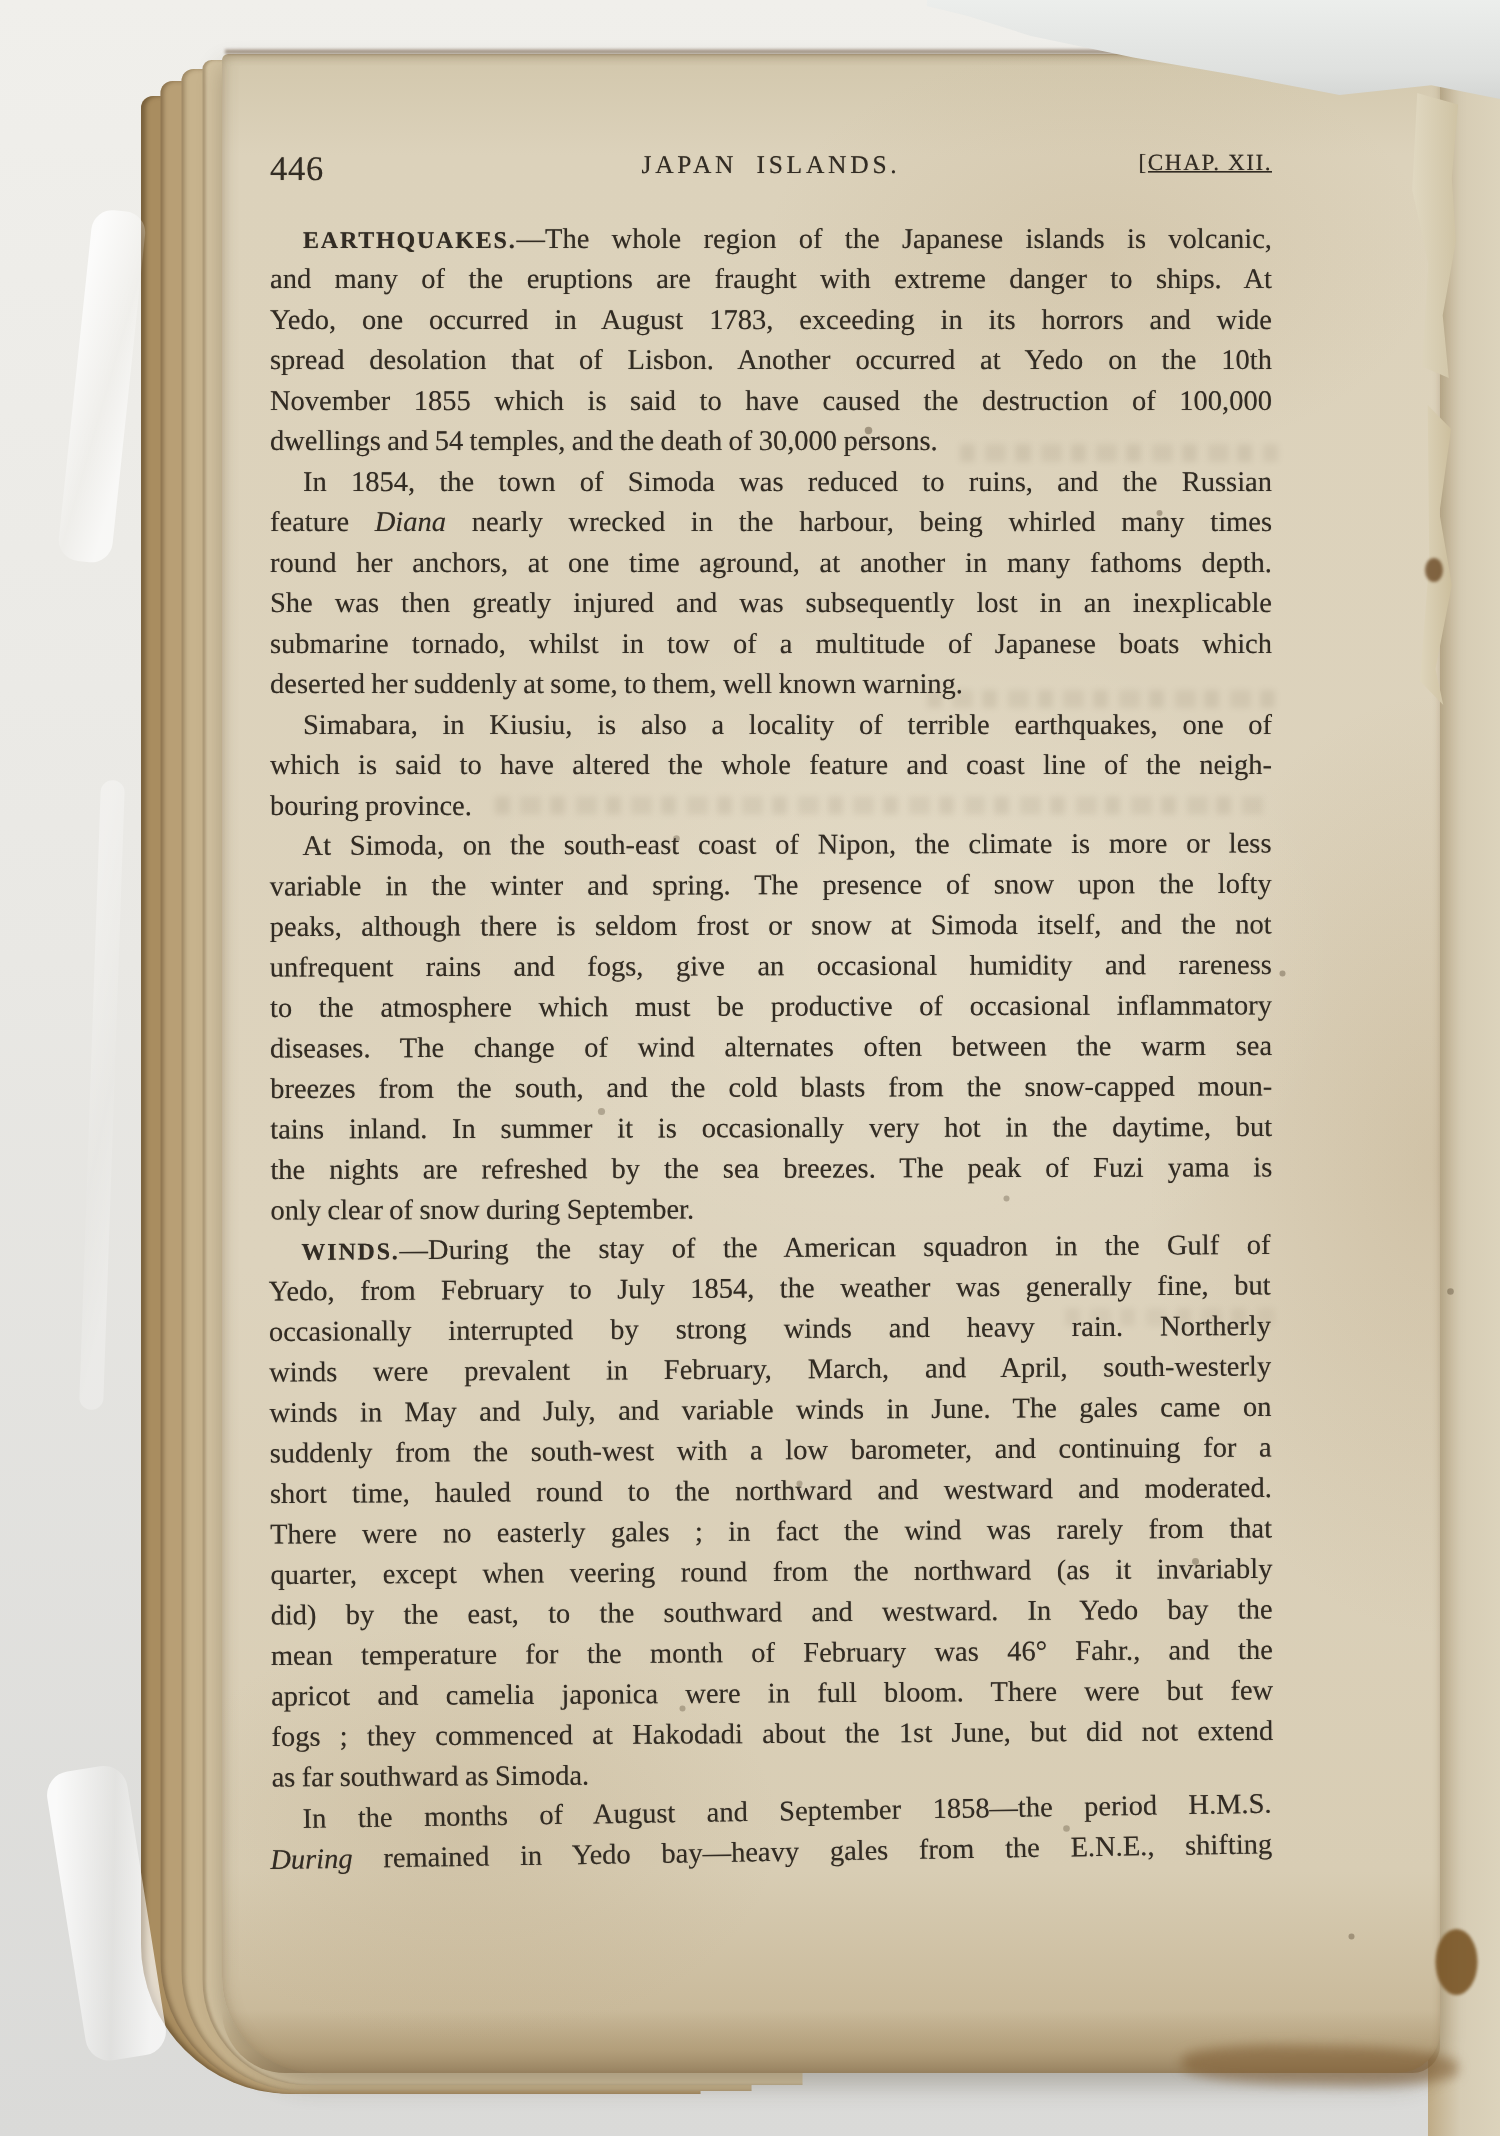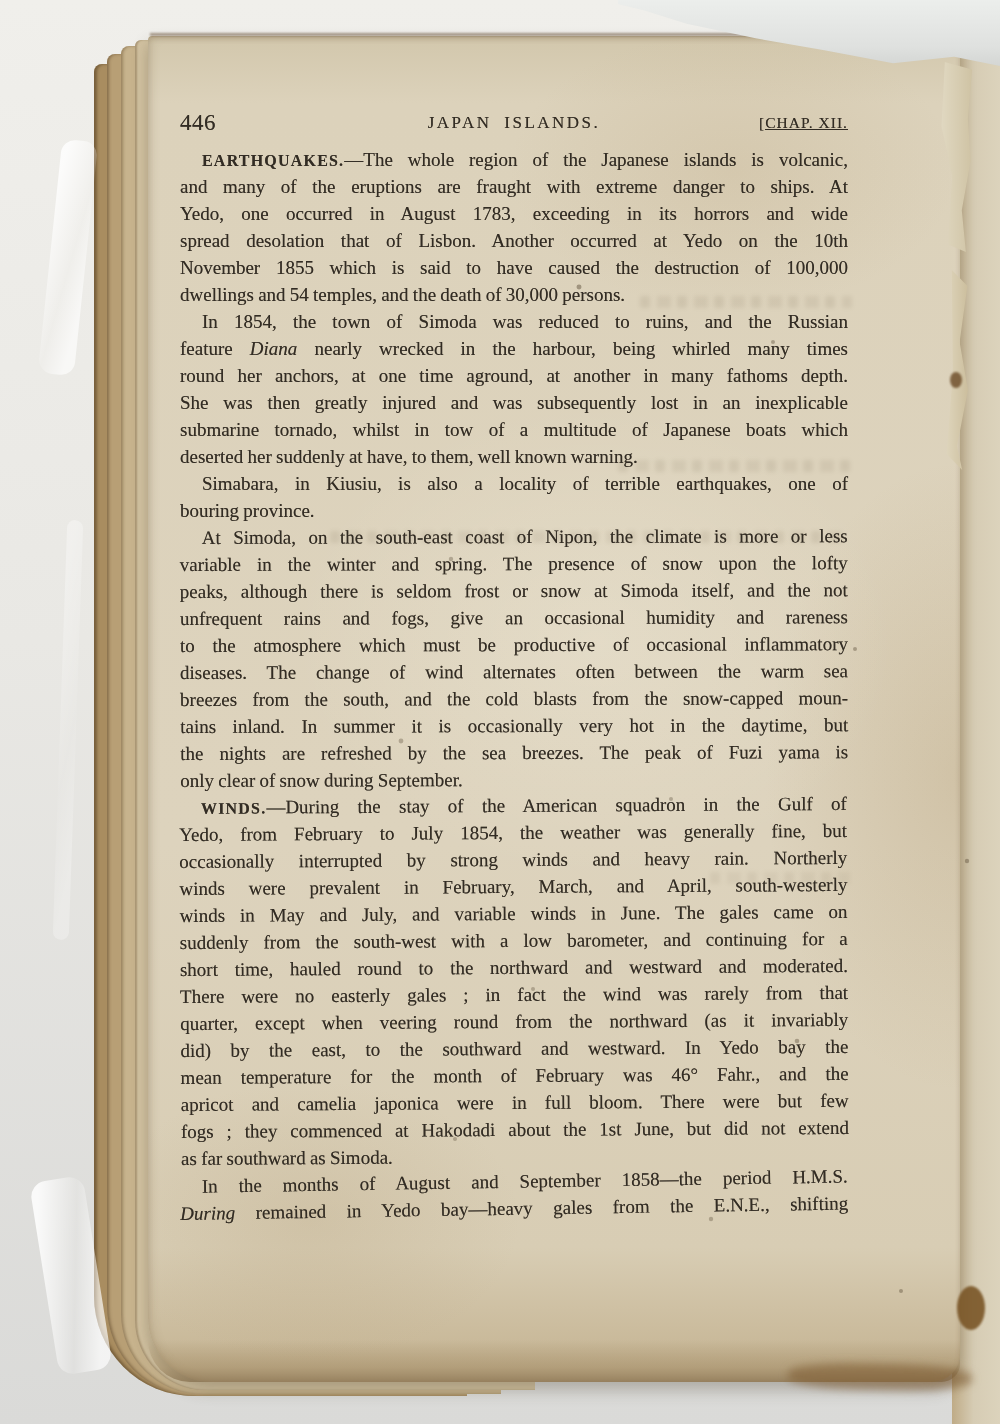--- a/index.html
+++ b/index.html
@@ -101,21 +101,21 @@
       rgba(100,85,60,.45) 17px 31px, rgba(100,85,60,0) 31px 37px); }
   .m1 { left: 640px; top: 296px; width: 212px; }
   .m2 { left: 618px; top: 460px; width: 232px; }
   .m3 { left: 330px; top: 531px; width: 518px; }
   .m4 { left: 710px; top: 872px; width: 140px; opacity: .14; }
   
   .content {
     position: absolute; left: 180px; top: 100px; width: 668px;
     color: #322c24; text-shadow: 0 0 0.5px rgba(50,40,28,.55);
   }
-  .header { display: flex; justify-content: space-between; align-items: center; height: 46px; }
+  .header { display: flex; justify-content: space-between; align-items: flex-start; height: 46px; }
   .h-left  { flex: 1; text-align: left; font-size: 23px; letter-spacing: .5px; }
   .h-center{ flex: 2; text-align: center; font-size: 17px; letter-spacing: 2.5px; word-spacing: 6px; }
   .h-right { flex: 1; text-align: right; font-size: 15.5px; letter-spacing: 1px; text-decoration: underline; }
   .para { transform-origin: 0 50%; }
   .para-4 { transform: rotate(-0.15deg); }
   .para-5 { transform: rotate(-0.35deg); }
   .para-6 { transform: rotate(-0.9deg); margin-top: 1px; }
   .line { height: 27px; line-height: 27px; font-size: 19px; word-spacing: -0.5px; white-space: nowrap; }
   .line.just { white-space: normal; text-align: justify; text-align-last: justify; }
   .line.first { text-indent: 22px; }
@@ -167,24 +167,25 @@
           <div class="line just"><span>spread desolation that of Lisbon.  Another occurred at Yedo on the 10th</span></div>
           <div class="line just"><span>November 1855 which is said to have caused the destruction of 100,000</span></div>
           <div class="line"><span>dwellings and 54 temples, and the death of 30,000 persons.</span></div>
         </div>
         <div class="para para-2">
           <div class="line first just"><span>In 1854, the town of Simoda was reduced to ruins, and the Russian</span></div>
           <div class="line just"><span>feature </span><span class="italic">Diana</span><span> nearly wrecked in the harbour, being whirled many times</span></div>
           <div class="line just"><span>round her anchors, at one time aground, at another in many fathoms depth.</span></div>
           <div class="line just"><span>She was then greatly injured and was subsequently lost in an inexplicable</span></div>
           <div class="line just"><span>submarine tornado, whilst in tow of a multitude of Japanese boats which</span></div>
-          <div class="line"><span>deserted her suddenly at have, to them, well known warning.</span></div>
+          <div class="line"><span>deserted her suddenly at some, to them, well known warning.</span></div>
         </div>
         <div class="para para-3">
           <div class="line first just"><span>Simabara, in Kiusiu, is also a locality of terrible earthquakes, one of</span></div>
+          <div class="line just"><span>which is said to have altered the whole feature and coast line of the neigh-</span></div>
           <div class="line"><span>bouring province.</span></div>
         </div>
         <div class="para para-4">
           <div class="line first just"><span>At Simoda, on the south-east coast of Nipon, the climate is more or less</span></div>
           <div class="line just"><span>variable in the winter and spring.  The presence of snow upon the lofty</span></div>
           <div class="line just"><span>peaks, although there is seldom frost or snow at Simoda itself, and the not</span></div>
           <div class="line just"><span>unfrequent rains and fogs, give an occasional humidity and rareness</span></div>
           <div class="line just"><span>to the atmosphere which must be productive of occasional inflammatory</span></div>
           <div class="line just"><span>diseases.  The change of wind alternates often between the warm sea</span></div>
           <div class="line just"><span>breezes from the south, and the cold blasts from the snow-capped moun-</span></div>

